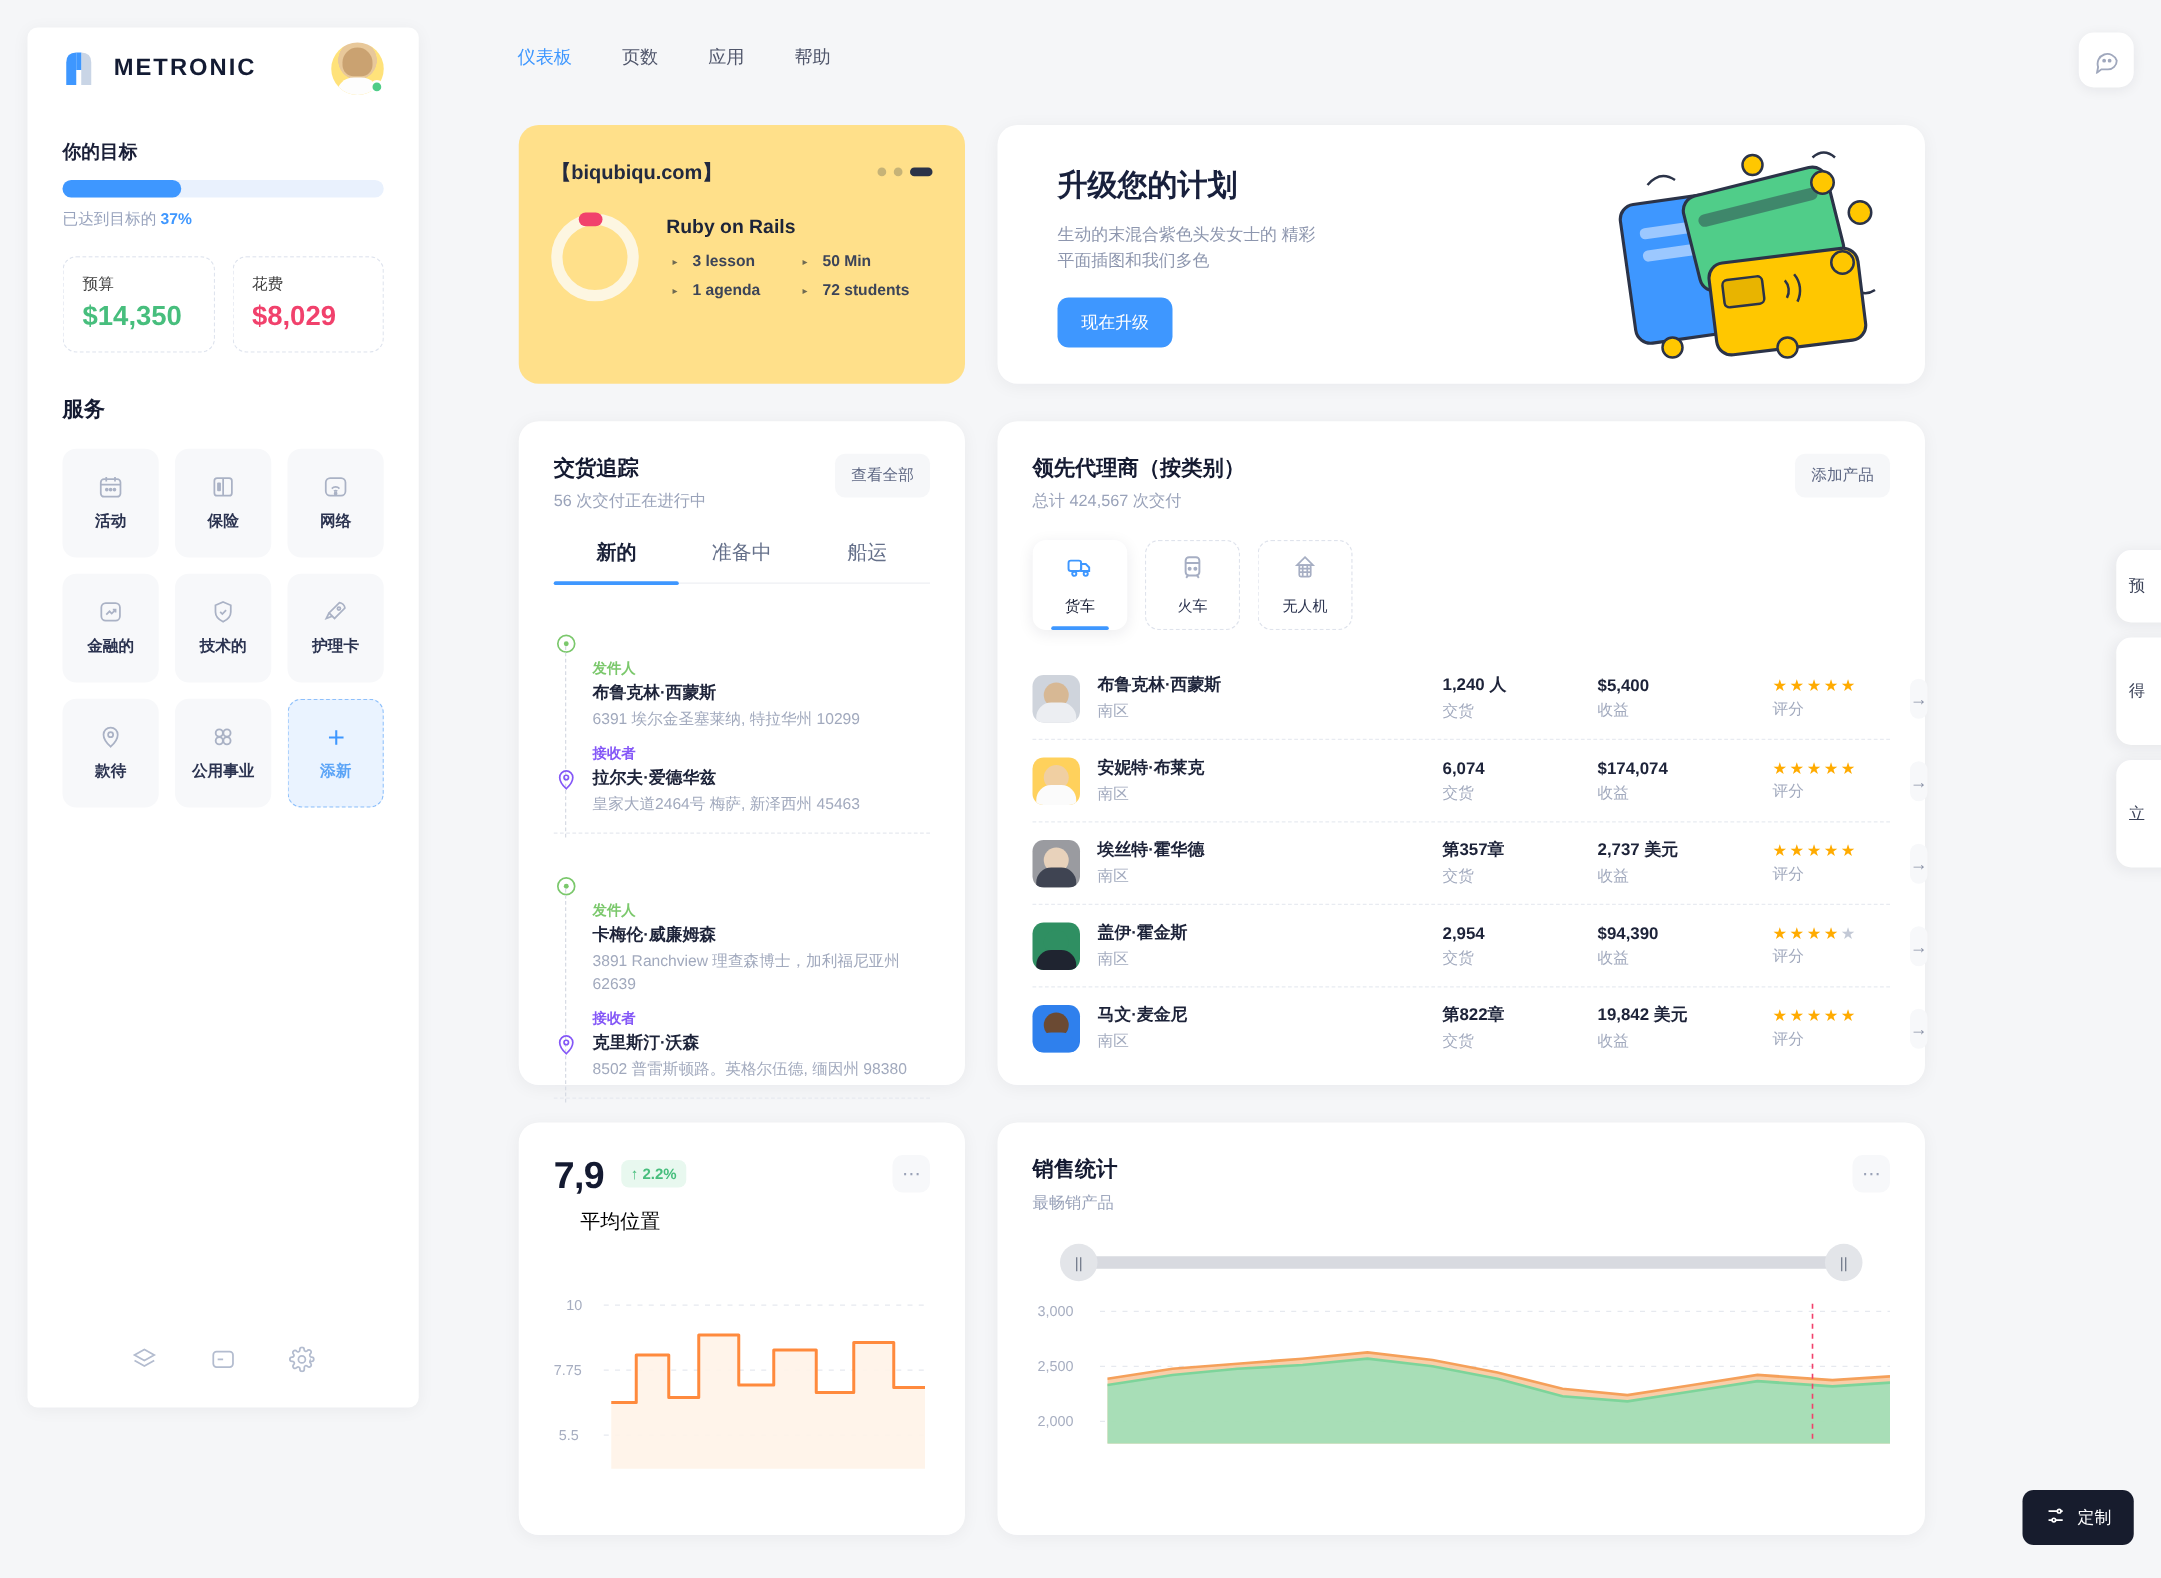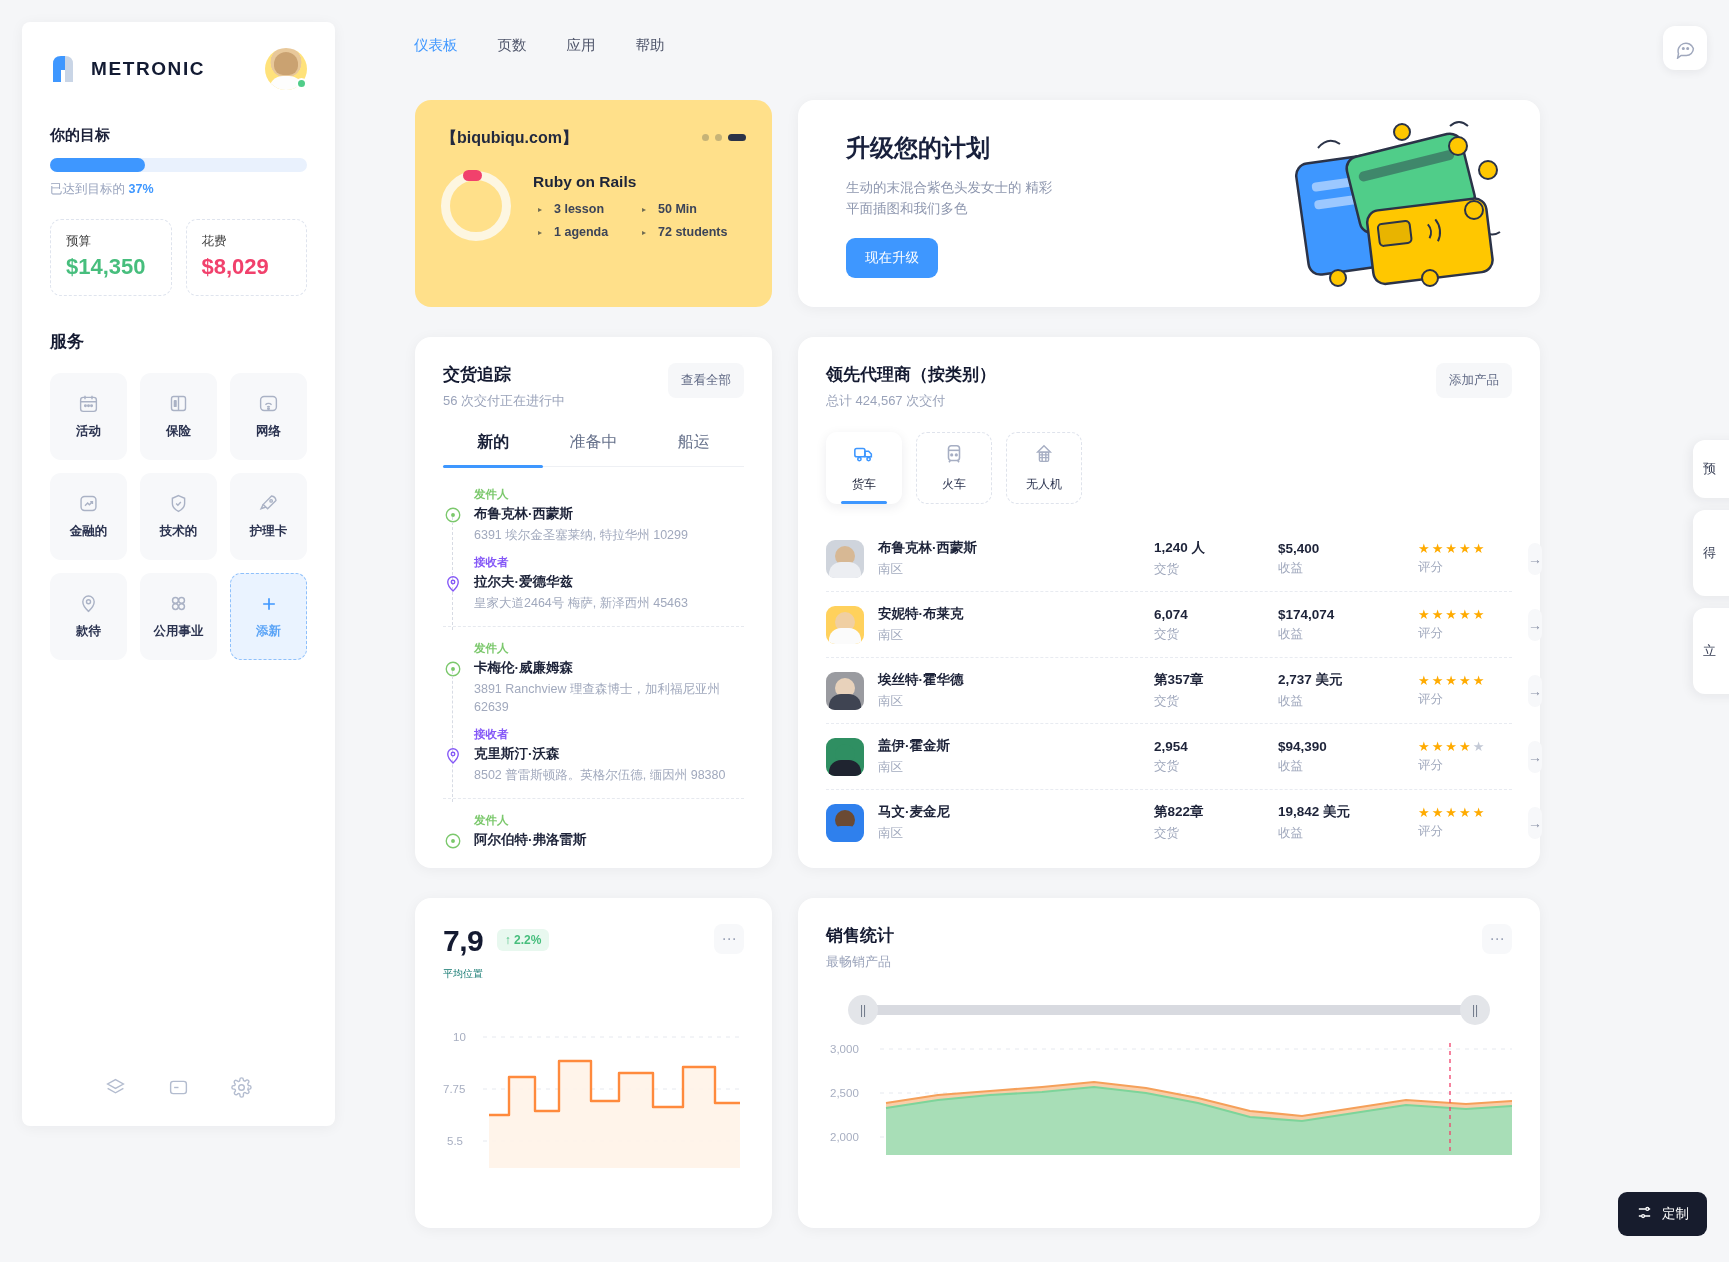--- a/index.html
+++ b/index.html
@@ -10,21 +10,21 @@
     overflow: hidden;
   }
   .page { position: relative; width: 1729px; height: 1262px; }
 
   
   .sidebar {
     position: absolute; left: 22px; top: 22px;
     width: 313px; height: 1104px;
     background: #ffffff; border-radius: 8px;
     box-shadow: 0 2px 14px rgba(23,28,48,.05);
-    padding: 26px 28px 0 28px;
+    padding: 12px 28px 0 28px;
   }
   .brand-row { display: flex; align-items: center; justify-content: space-between; }
   .brand { display: flex; align-items: center; gap: 11px; }
   .brand-mark { width: 30px; height: 28px; }
   .brand-text { font-size: 19px; font-weight: 700; letter-spacing: 1.6px; color: #131b33; }
   .avatar-wrap { position: relative; width: 42px; height: 42px; }
   .avatar {
     width: 42px; height: 42px; border-radius: 50%;
     background: radial-gradient(circle at 50% 34%, #f6d9b5 0 28%, #e8c89a 29% 44%, #ffe27a 45% 100%);
     overflow: hidden; position: relative;
@@ -139,21 +139,21 @@
     content: ""; position: absolute; left: 0; right: 0; bottom: -1.5px; height: 3px;
     background: #3e97ff; border-radius: 2px;
   }
   .track { margin-top: 20px; }
   .track-group { padding-bottom: 13px; border-bottom: 1px dashed #e6e9ef; margin-bottom: 14px; position: relative; }
   .track-group.last { border-bottom: none; }
   .t-row { display: flex; gap: 12px; position: relative; }
   .t-ico { width: 19px; flex: none; display: flex; justify-content: center; padding-top: 19px; }
   .t-body { flex: 1; }
   .t-kind { font-size: 11.5px; font-weight: 700; }
-  .t-kind.send { color: #7bc86c; }
+  .t-kind.send { color: #7bc86c; margin-top: 40px; }
   .t-kind.recv { color: #8457f7; }
   .t-name { margin-top: 3px; font-size: 13.5px; font-weight: 700; color: #1d2339; }
   .t-addr { margin-top: 3px; font-size: 12.5px; color: #a1a9bd; line-height: 1.5; }
   .t-line { position: absolute; left: 9px; top: 30px; bottom: -4px; width: 1px; border-left: 1px dashed #d7dbe4; }
 
   
   .agents-card { left: 798px; top: 337px; width: 742px; height: 531px; padding: 26px 28px; }
   .cat-row { margin-top: 22px; display: flex; gap: 14px; }
   .cat {
     width: 76px; height: 72px; border-radius: 11px; border: 1px dashed #dfe3ec;
@@ -197,21 +197,21 @@
 
   
   .avg-card { left: 415px; top: 898px; width: 357px; height: 330px; padding: 26px 28px; overflow: hidden; }
   .avg-top { display: flex; align-items: flex-start; justify-content: space-between; }
   .avg-val { font-size: 30px; font-weight: 700; color: #141a31; letter-spacing: -.5px; }
   .badge {
     display: inline-block; margin-left: 9px; vertical-align: 7px;
     background: #e8f8ef; color: #47be7d; font-size: 12px; font-weight: 700;
     border-radius: 6px; padding: 4px 8px;
   }
-  .avg-lab { margin-top: 9px; font-size: 10px; color: #0f766e; }
+  .avg-lab { margin-top: 9px; font-size: 16px; color: #000000; text-align: center; }
   .dots-btn {
     width: 30px; height: 30px; border-radius: 8px; background: #f7f8fa; color: #9aa2b7;
     display: flex; align-items: center; justify-content: center; cursor: pointer; font-size: 15px;
   }
 
   
   .sales-card { left: 798px; top: 898px; width: 742px; height: 330px; padding: 26px 28px; overflow: hidden; }
   .slider {
     margin: 34px 28px 0 28px; height: 10px; background: #d8dae0; border-radius: 5px; position: relative;
   }

